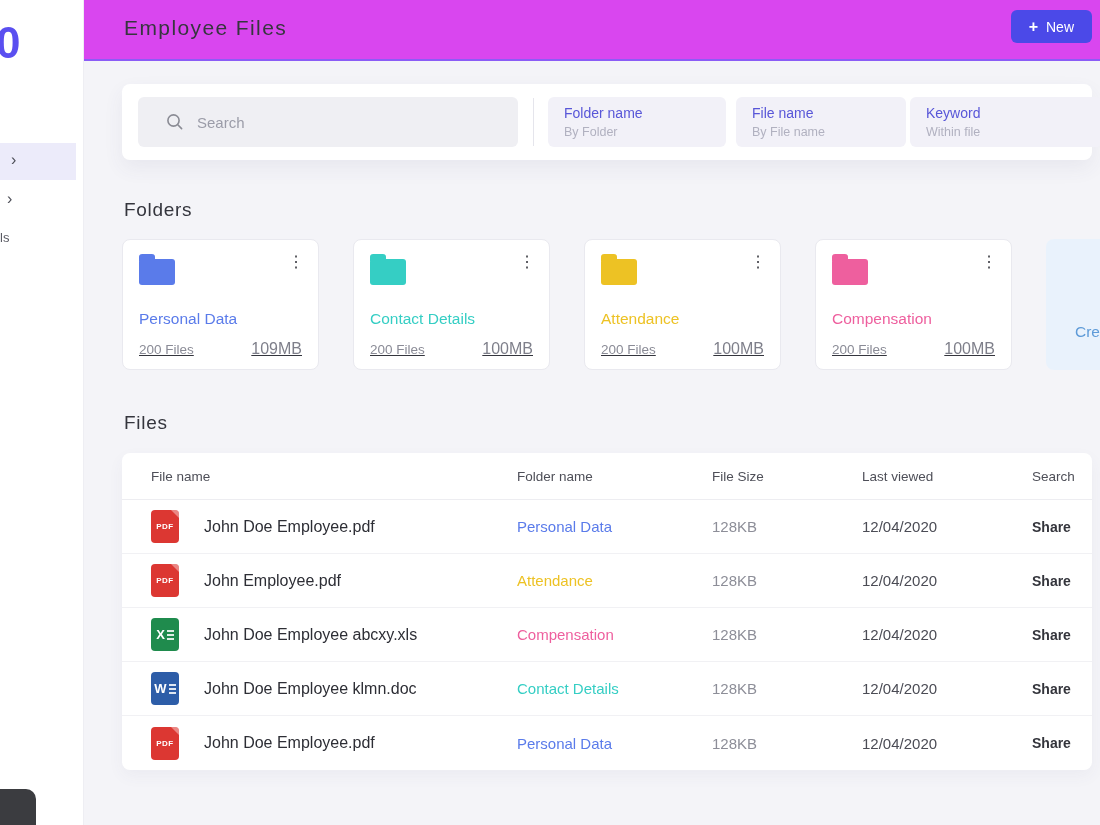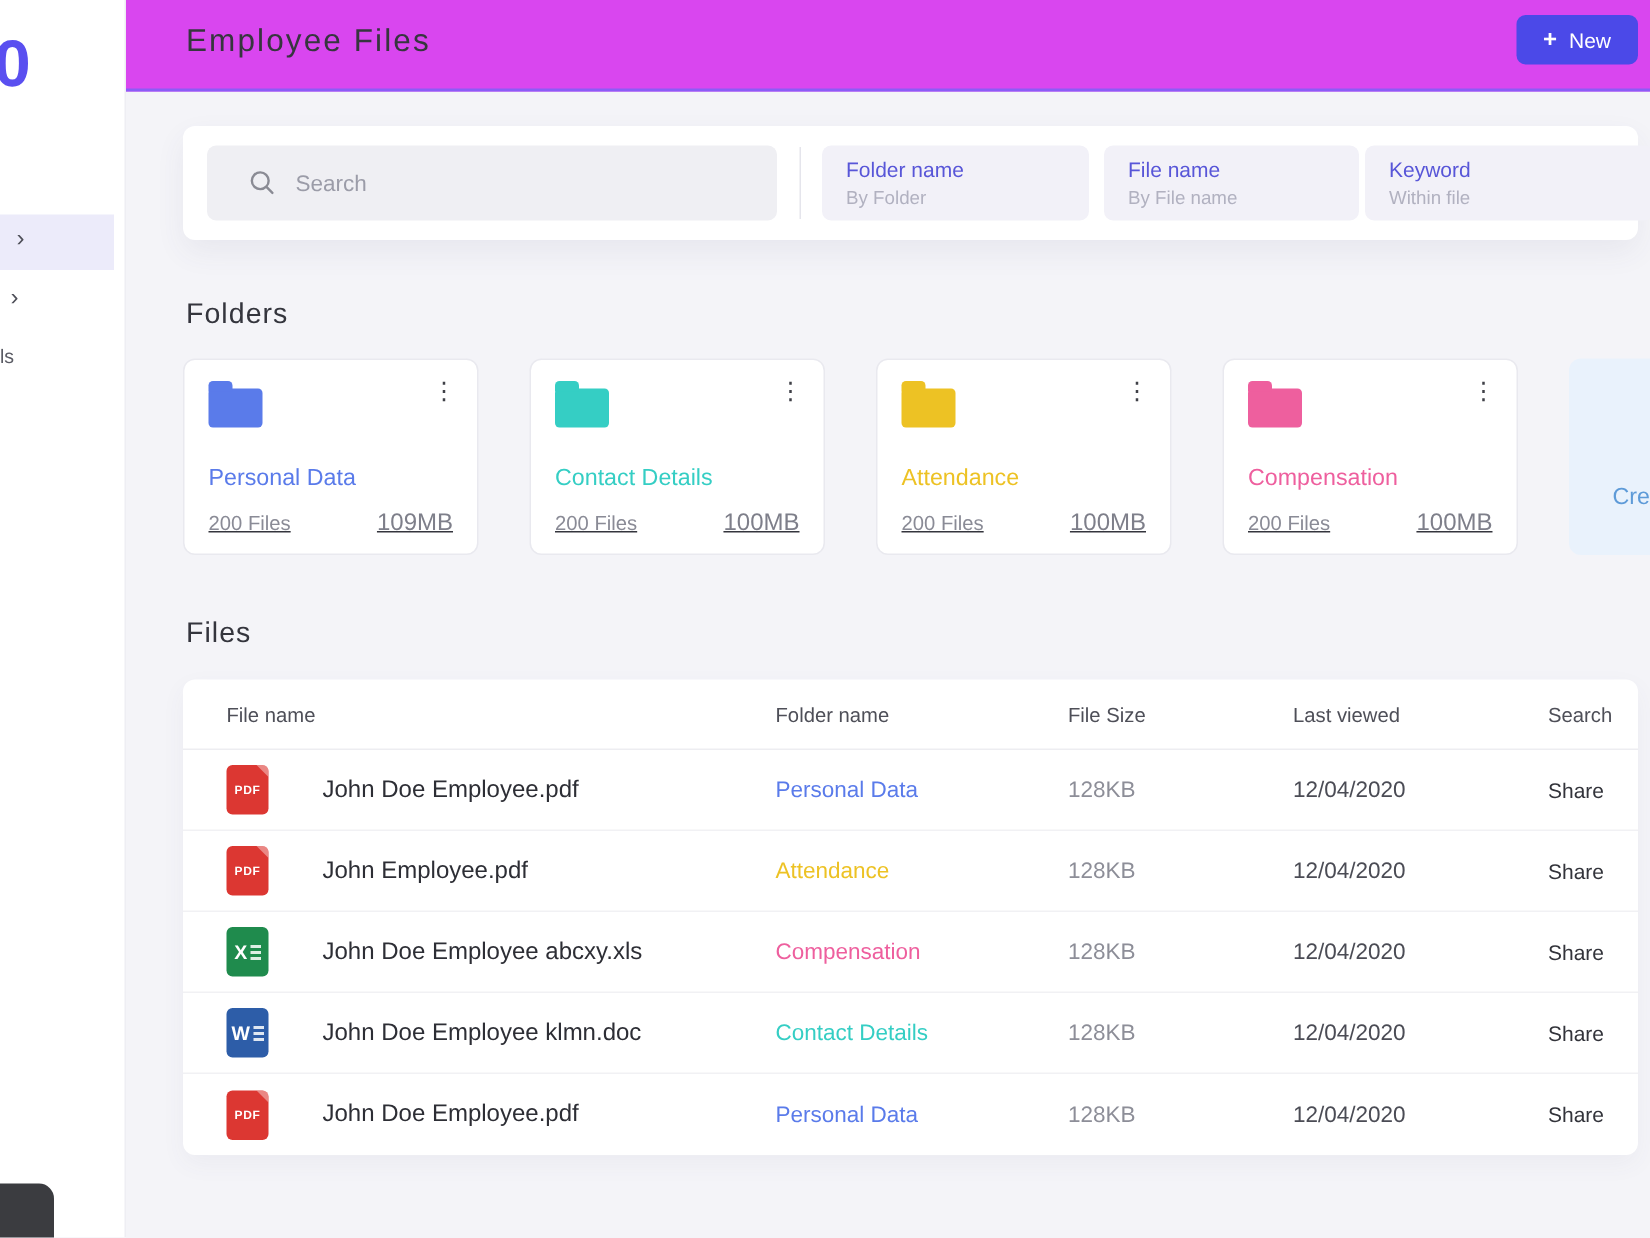--- a/index.html
+++ b/index.html
@@ -53,34 +53,34 @@
   .folder-size { font-size:16px; color:#7E7F8A; }
   .create-card { position:relative; flex:none; width:197px; height:131px; border-radius:8px; cursor:pointer; }
   .create-label { position:absolute; left:29px; top:84px; font-size:15.5px; font-weight:500; white-space:nowrap; }
   
   .table-card { position:absolute; left:122px; top:453px; width:970px; background:#FFFFFF; border-radius:8px;
                 box-shadow:0 6px 16px rgba(70,70,110,.05); }
   .thead, .file-row { display:grid; grid-template-columns:366px 195px 150px 170px 1fr; align-items:center; padding:0 8px 0 29px; }
   .thead { height:47px; border-bottom:1px solid #EDEDF1; font-size:13.5px; color:#4E4F58; }
   .file-row { height:54px; border-bottom:1px solid #F1F1F4; }
   .file-row:last-child { border-bottom:none; }
-  .name-cell { display:flex; align-items:center; gap:36px; }
+  .name-cell { display:flex; align-items:center; gap:25px; }
   .file-icon { position:relative; flex:none; width:28px; height:33px; border-radius:4px; display:flex; align-items:center; justify-content:center; color:#FFFFFF; overflow:hidden; }
   .file-icon .glyph { font-weight:700; }
   .ic-pdf .glyph { font-size:8px; letter-spacing:.5px; }
   .ic-pdf::after { content:""; position:absolute; top:0; right:0; border-left:8px solid transparent; border-top:8px solid rgba(255,255,255,.40); }
   .ic-xls .glyph, .ic-doc .glyph { font-size:13px; }
   .file-icon .bars { display:none; flex-direction:column; gap:2px; margin-left:2px; }
   .ic-xls .bars, .ic-doc .bars { display:flex; }
   .file-icon .bars i { width:7px; height:2px; background:rgba(255,255,255,.85); }
   .file-name { font-size:16px; color:#2D2E35; }
   .cell-folder { font-size:15px; font-weight:500; cursor:pointer; }
   .cell-size { font-size:15px; color:#8D8E98; }
   .cell-date { font-size:15px; color:#4B4C55; }
-  .cell-action { font-size:14px; font-weight:400; color:#33343B; cursor:pointer; }
+  .cell-action { font-size:14px; font-weight:700; color:#33343B; cursor:pointer; }
 </style>
 </head>
 <body>
 
 <aside class="sidebar">
   <div class="logo-fragment">0</div>
   <div class="nav-highlight"></div>
   <span class="chev chev1">›</span>
   <span class="chev chev2">›</span>
   <span class="partial-label">ls</span>

